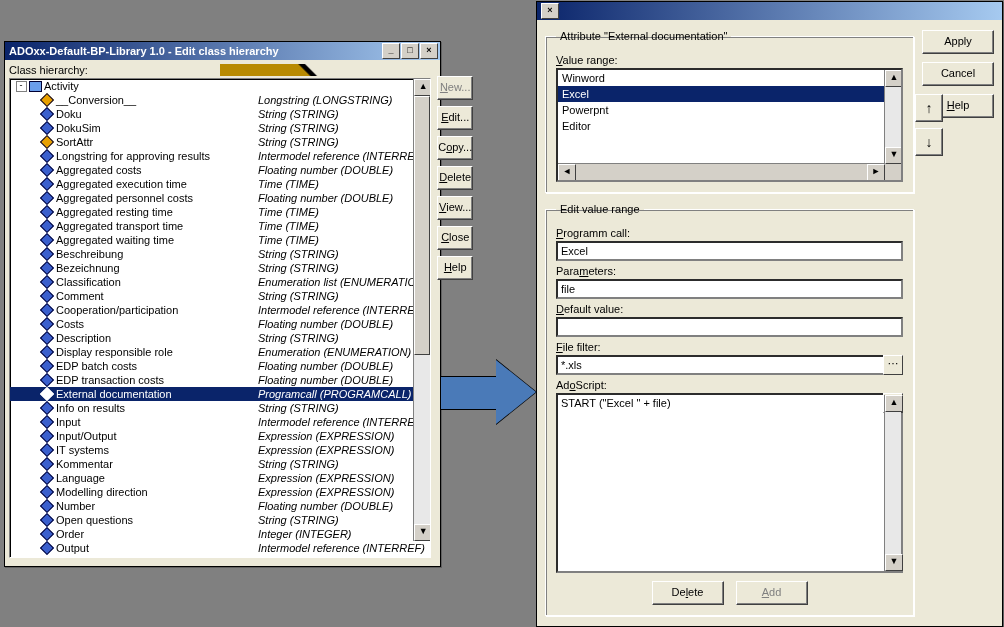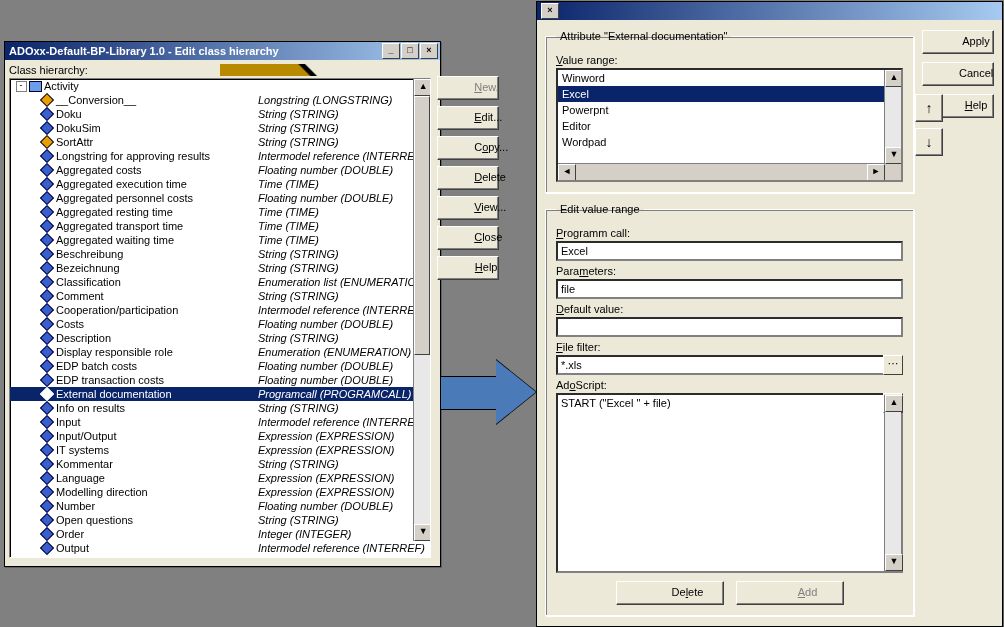--- a/index.html
+++ b/index.html
@@ -84,21 +84,20 @@
   .winbtn {
     height:22px;
     background:#ECE9D8;
     border:1px solid #fff;
     border-right-color:#404040;border-bottom-color:#404040;
     box-shadow: inset -1px -1px 0 #808080;
     font-size:11px;
     text-align:center;
     line-height:20px;
     cursor:default;
-    padding-left:36px;
   }
   .winbtn.disabled { color:#808080; }
   .winbtn .ul { text-decoration: underline; }
 
   
   #win-right { left:536px; top:1px; width:465px; height:624px; }
   #win-right .body { padding:10px 8px; display:flex; gap:8px; height:calc(100% - 18px); box-sizing:border-box;}
   .right-main { flex:1; display:flex; flex-direction:column; gap:10px;}
   .right-side { width:72px; display:flex; flex-direction:column; gap:8px; }
 
@@ -492,21 +491,20 @@
       <fieldset class="group">
         <legend>Attribute "External documentation"</legend>
         <div class="fldlabel"><span class="ul">V</span>alue range:</div>
         <div class="arrowbtnwrap">
           <div class="listbox" id="value-range-list">
 
             <div class="item">Winword</div>
               <div class="item selected">Excel</div>
               <div class="item">Powerpnt</div>
               <div class="item">Editor</div>
-              <div class="item">Wordpad</div>
               <div class="vscroll">
               <div class="arrow">▲</div>
               <div class="track"></div>
               <div class="arrow">▼</div>
             </div>
             <div class="hscroll">
               <div class="arrow">◄</div>
               <div class="track"></div>
               <div class="arrow">►</div>
             </div>

